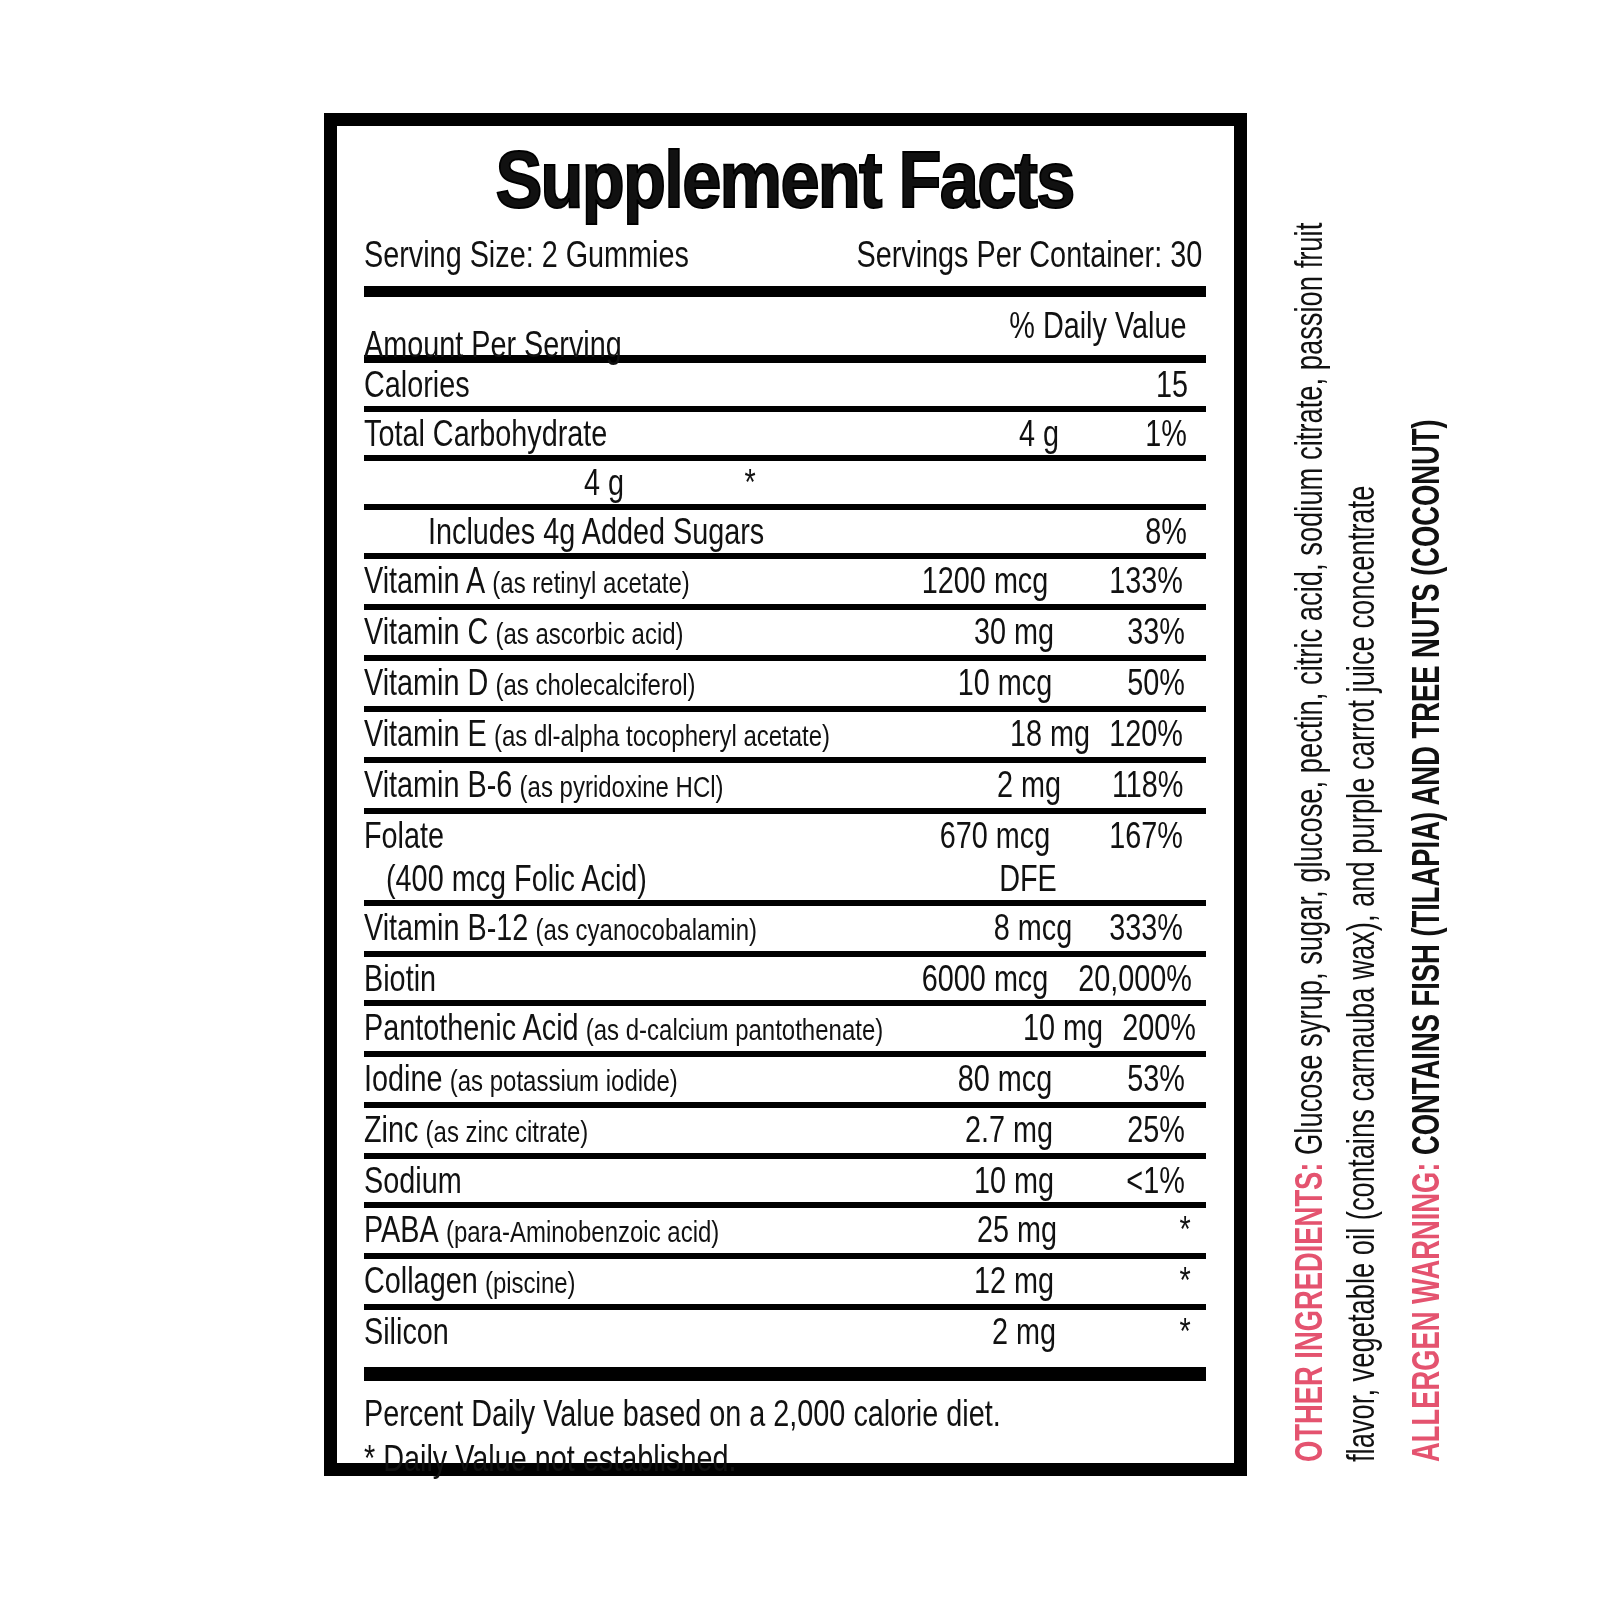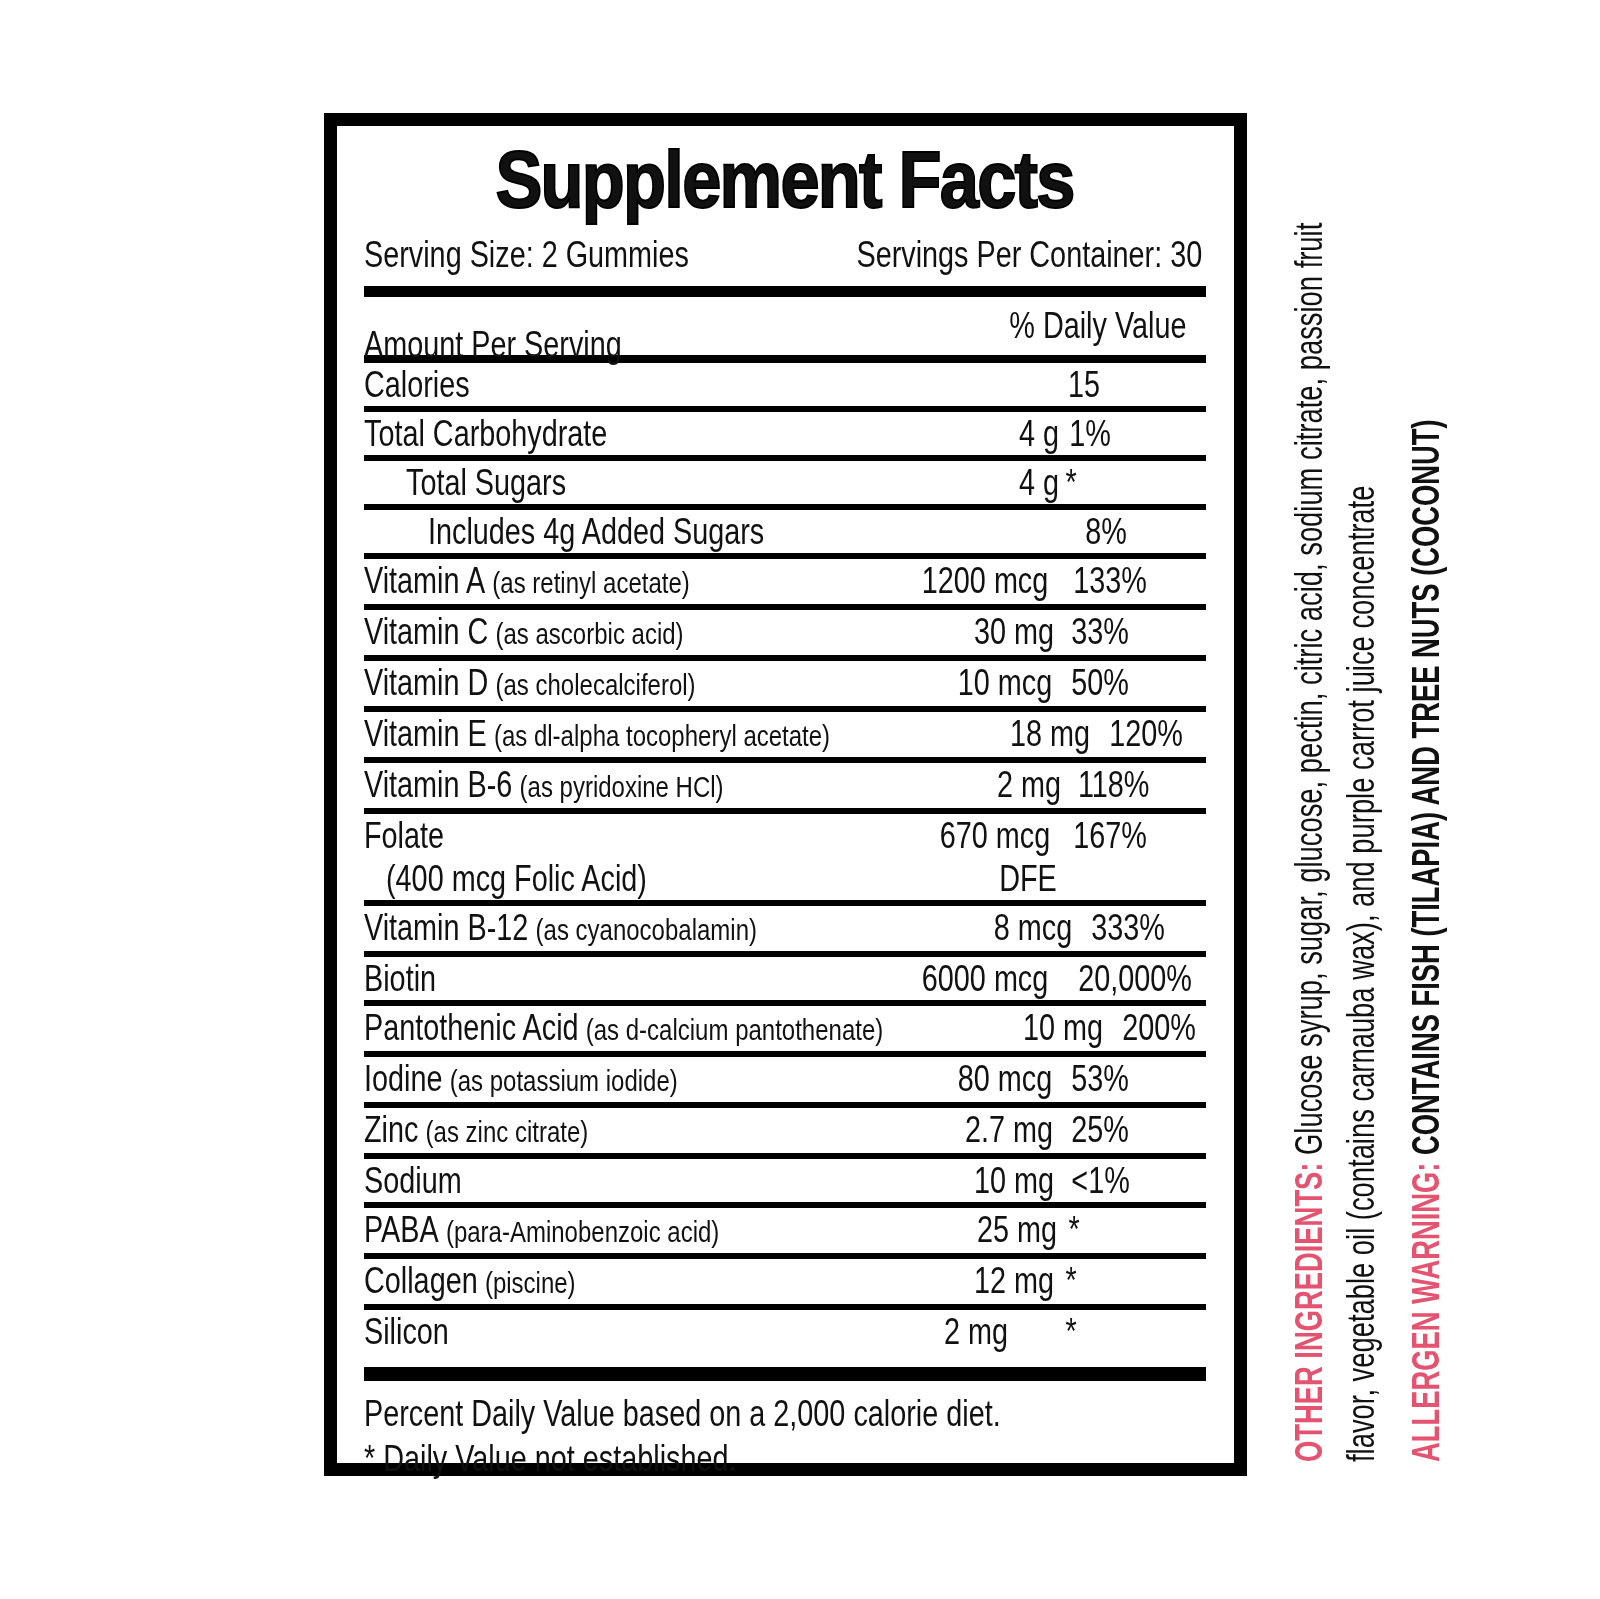--- a/index.html
+++ b/index.html
@@ -32,24 +32,24 @@
 
   .bar1 { height:11px; background:#000; margin-top:10px; }
 
   .colhead { display:flex; align-items:center; height:58px;
              border-bottom:8px solid #000; font-size:36px; }
   .colhead .lcell { flex:1; text-align:left;margin-top:37px; }
   .colhead .rcell { text-align:right; padding-right:20px; }
 
   .rows { }
   .row  { display:flex; border-bottom:6px solid #000; font-size:36px; line-height:43px; }
-  .row:last-child { border-bottom:none;gap:48px; }
+  .row:last-child { border-bottom:none; }
   .cell-name   { flex:1; text-align:left; }
   .cell-amount { width:265px; text-align:right; }
-  .cell-dv     { width:128px; text-align:left; padding-right:14px; }
+  .cell-dv     { width:128px; text-align:right; padding-right:14px; }
   .detail  { margin-left:9px; font-size:30px; }
   .subline { padding-left:22px; }
 
   .footer-bar { height:14px; background:#000; margin-top:14px; }
   .footnotes  { margin-top:10px; font-size:36px; line-height:45px; }
 
   
   .side-rot { position:absolute; transform:rotate(-90deg); transform-origin:0 0; }
   .side-other    { left:1283px; top:1462px; }
   .side-allergen { left:1404px; top:1462px; font-weight:bold; }
@@ -103,24 +103,20 @@
     <div class="cell-amount">
       <div><span class="run oC amt">4 g</span></div>
 
     </div>
     <div class="cell-dv">
       <span class="run oC dvv">1%</span>
     </div>
   </div>
 
   <div class="row">
-    <div class="cell-name" style="padding-left: 42px;">
-      <div class="nameline"><span class="run oL"><span class="nm">Total Sugars</span></span></div>
-
-    </div>
     <div class="cell-amount">
       <div><span class="run oC amt">4 g</span></div>
 
     </div>
     <div class="cell-dv">
       <span class="run oC dvv">*</span>
     </div>
   </div>
 
   <div class="row">

